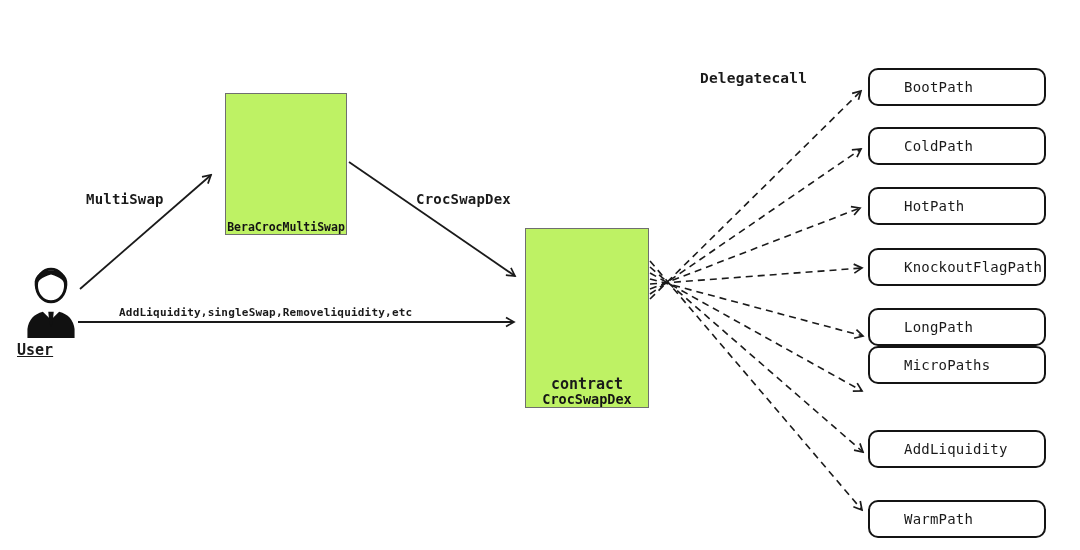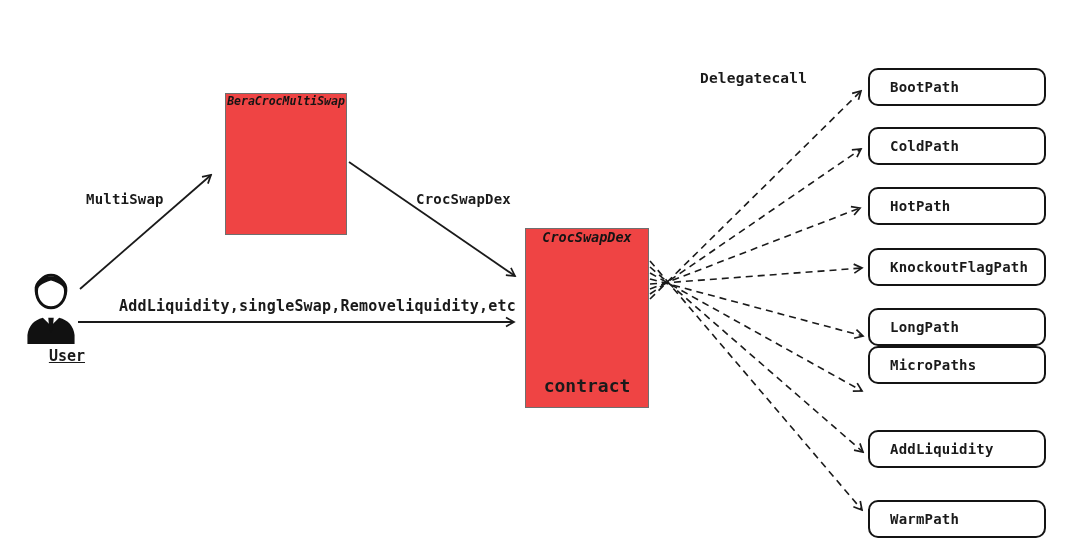--- a/index.html
+++ b/index.html
@@ -24,84 +24,83 @@
   .edge-label {
     position: absolute;
     font-size: 14px;
     font-weight: bold;
     letter-spacing: 0.2px;
     white-space: nowrap;
     color: #1a1a1a;
   }
   .node-box {
     position: absolute;
-    background: #ef4444;
+    background: #bef264;
     border: 1px solid #6f6f6f;
     display: flex;
-    align-items: flex-start;
+    align-items: flex-end;
     justify-content: center;
     box-sizing: border-box;
-    font-style: italic;
   }
   .node-box .node-label {
     font-weight: bold;
     color: #141414;
     white-space: nowrap;
   }
   .box-multiswap { left: 225px; top: 93px; width: 122px; height: 142px; }
   .box-multiswap .node-label { font-size: 11.5px; }
   .box-dex { left: 525px; top: 228px; width: 124px; height: 180px; }
   .box-dex .node-label { font-size: 13.5px; }
   .dex-caption {
     position: absolute;
     left: 525px; top: 375px; width: 124px;
     text-align: center;
-    font-size: 18px;
+    font-size: 15px;
     font-weight: bold;
   }
   .user-wrap {
     position: absolute;
-    left: 17px; top: 266px; width: 68px;
-    text-align: right;
+    left: 17px; top: 260px; width: 68px;
+    text-align: left;
     text-decoration: underline;
   }
   .user-wrap svg { display: block; margin: 0 auto; }
   .user-label {
     margin-top: 3px;
     font-size: 15px;
     font-weight: bold;
   }
   .path-box {
     position: absolute;
     left: 868px;
     width: 178px;
     height: 38px;
     background: #ffffff;
     border: 2px solid #141414;
     border-radius: 10px;
     box-sizing: border-box;
     display: flex;
     align-items: center;
-    padding-left: 20px;
+    padding-left: 34px;
     font-size: 14px;
-    font-weight: bold;
+    font-weight: normal;
     letter-spacing: 0.2px;
     white-space: nowrap;
   }
   .p0 { top: 68px; }
   .p1 { top: 127px; }
   .p2 { top: 187px; }
   .p3 { top: 248px; }
   .p4 { top: 308px; }
   .p5 { top: 346px; }
   .p6 { top: 430px; }
   .p7 { top: 500px; }
   .lbl-multiswap   { left: 86px;  top: 191px; }
   .lbl-singleswap  { left: 416px; top: 191px; }
-  .lbl-direct      { left: 119px; top: 297px; font-size: 15px; }
+  .lbl-direct      { left: 119px; top: 306px; font-size: 11px; }
   .lbl-delegate    { left: 700px; top: 70px;  font-size: 14.5px; }
 </style>
 </head>
 <body>
 
 <div class="canvas">
 
   <svg class="arrows-layer" width="1080" height="550" viewBox="0 0 1080 550" xmlns="http://www.w3.org/2000/svg">
     <defs>
       <marker id="ah" viewBox="0 0 12 12" refX="10" refY="6" markerWidth="12" markerHeight="12" markerUnits="userSpaceOnUse" orient="auto">

